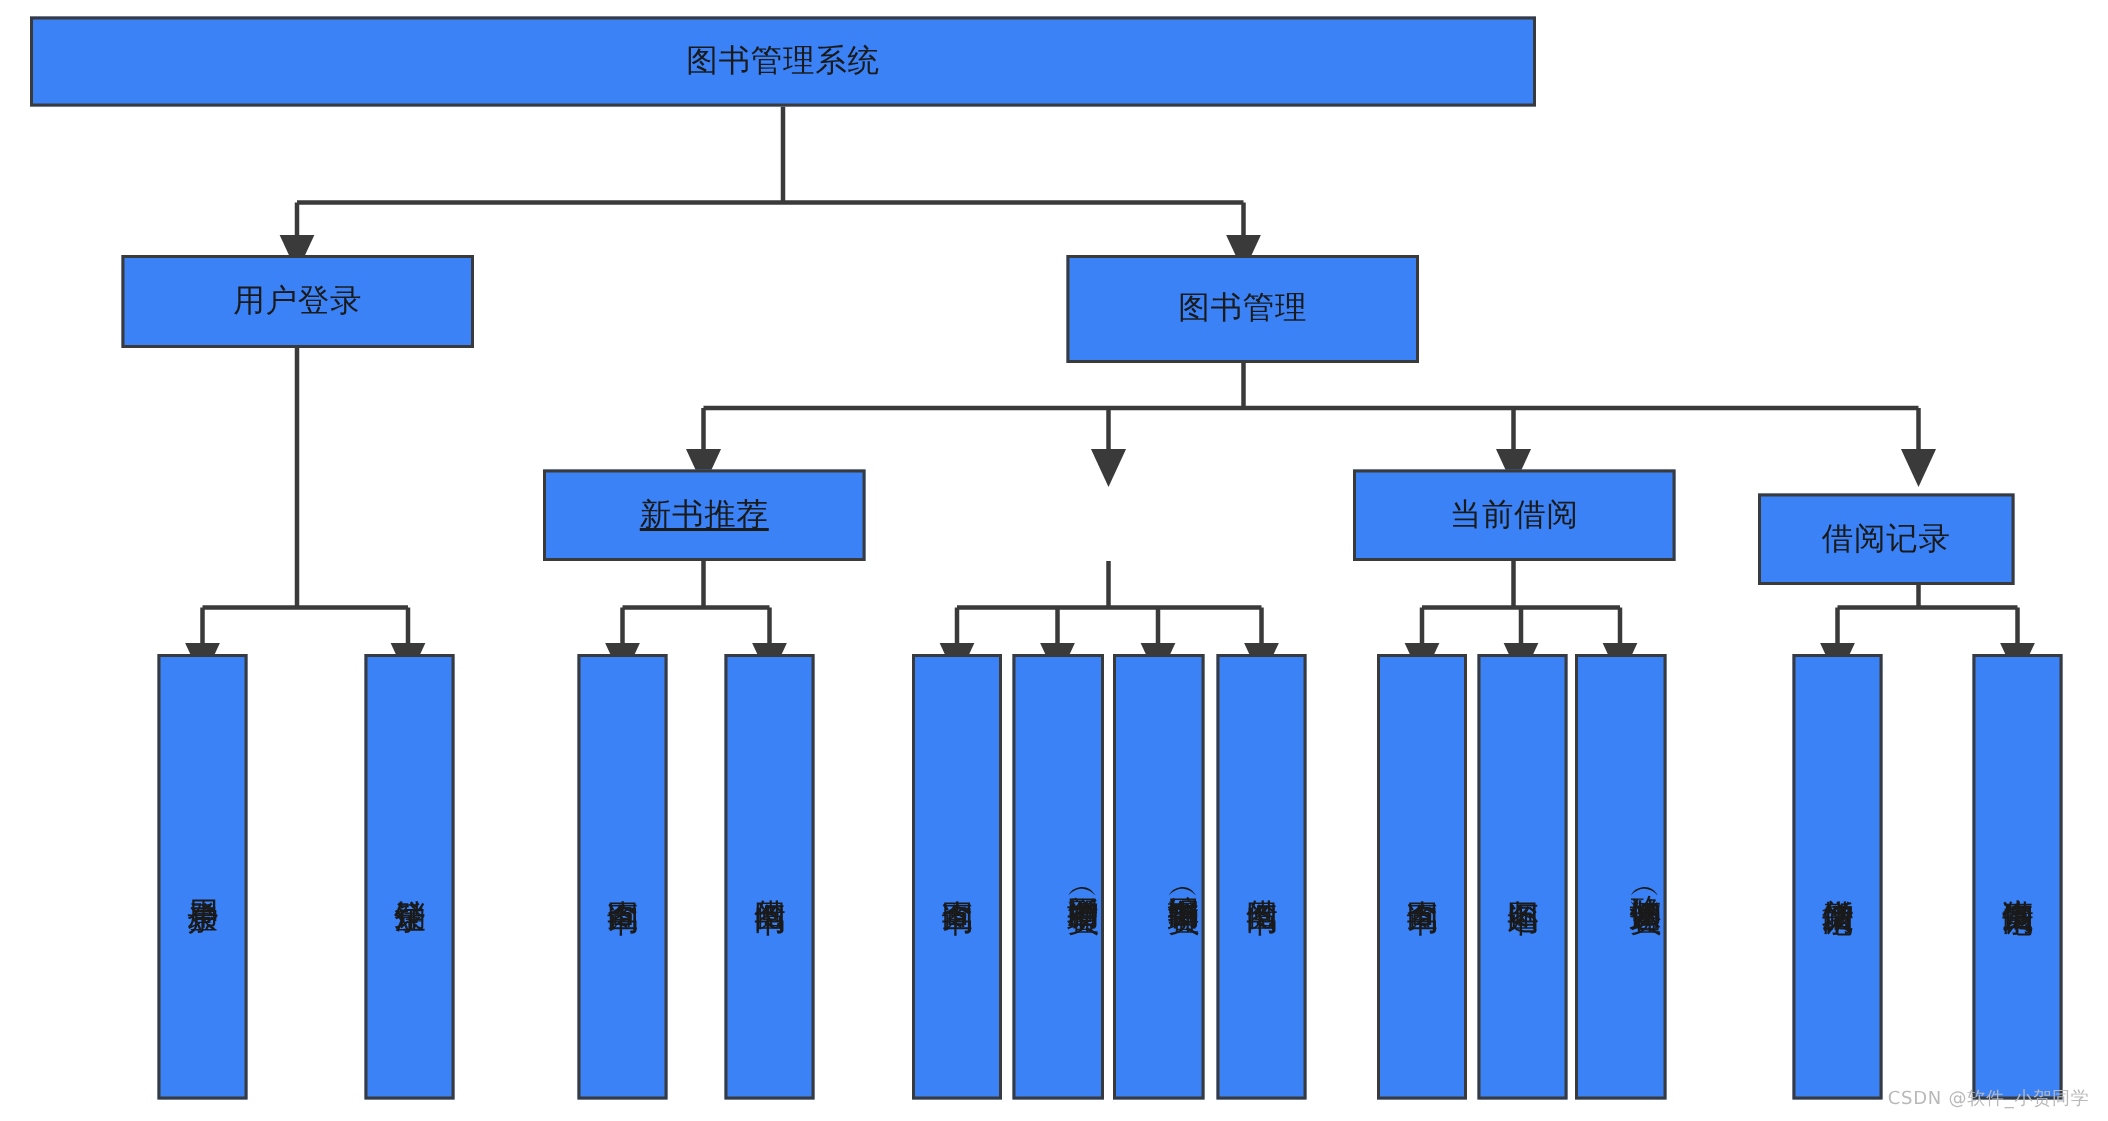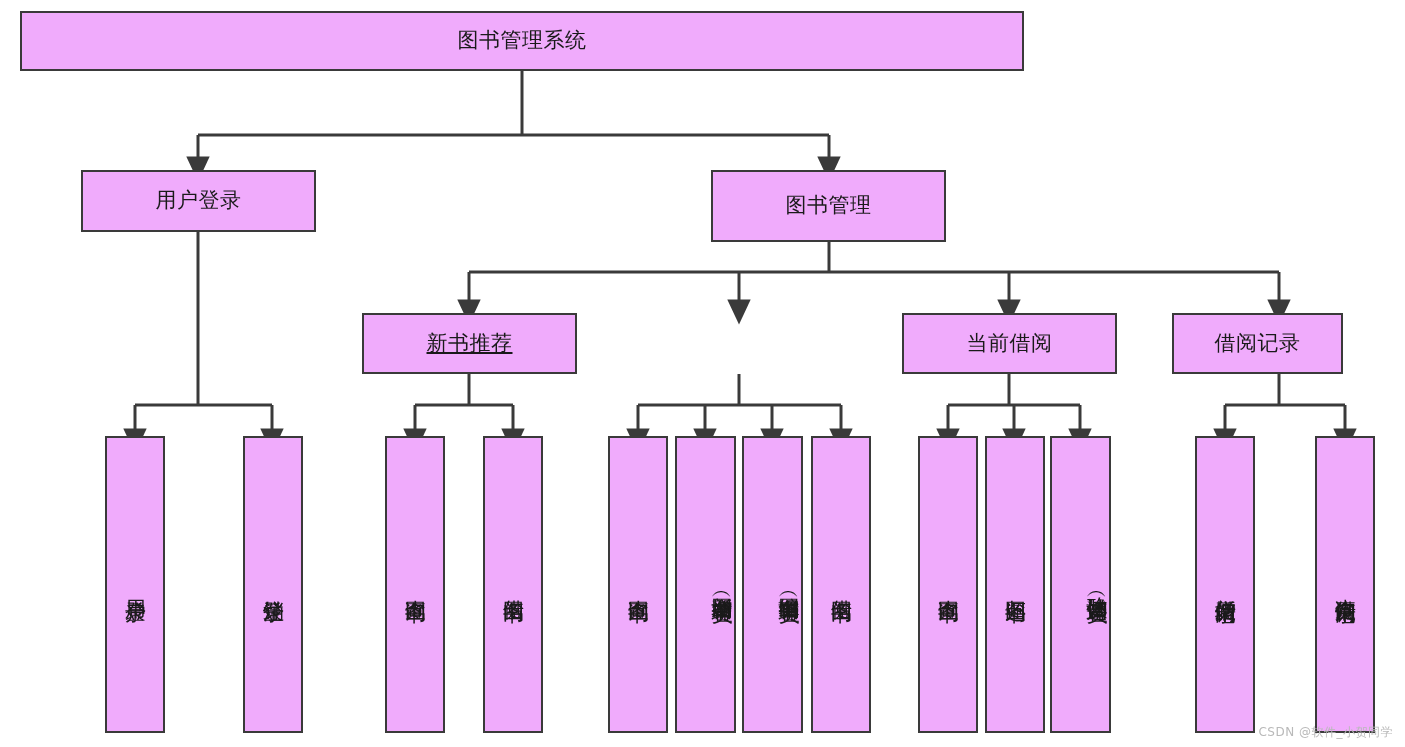--- a/index.html
+++ b/index.html
@@ -22,21 +22,21 @@
     left: 0;
     top: 0;
     width: 1405px;
     height: 747px;
     pointer-events: none;
   }
   .node {
     position: absolute;
     box-sizing: border-box;
     border: 2px solid #3a3a3a;
-    background: #f0abfc;
+    background: #3b82f6;
     display: flex;
     align-items: center;
     justify-content: center;
     color: #1a1a1a;
     z-index: 2;
   }
   .node-h {
     font-size: 21px;
     line-height: 1.2;
     letter-spacing: 0.5px;
@@ -126,21 +126,21 @@
     </g>
   </svg>
 
   <div class="node node-h node-root" style="left:20px; top:11px; width:1004px; height:60px;">图书管理系统</div>
 
   <div class="node node-h" style="left:81px; top:170px; width:235px; height:62px;">用户登录</div>
   <div class="node node-h" style="left:711px; top:170px; width:235px; height:72px;">图书管理</div>
 
   <div class="node node-h" style="left:362px; top:313px; width:215px; height:61px;text-decoration:underline;">新书推荐</div>
   <div class="node node-h" style="left:902px; top:313px; width:215px; height:61px;">当前借阅</div>
-  <div class="node node-h" style="left:1172px; top:313px; width:171px; height:61px;">借阅记录</div>
+  <div class="node node-h" style="left:1172px; top:329px; width:171px; height:61px;">借阅记录</div>
 
   <div class="node node-v center-text" style="left:105px; top:436px; width:60px; height:297px;">用户登录</div>
   <div class="node node-v center-text" style="left:243px; top:436px; width:60px; height:297px;">注销登录</div>
 
   <div class="node node-v center-text" style="left:385px; top:436px; width:60px; height:297px;">查询图书</div>
   <div class="node node-v center-text" style="left:483px; top:436px; width:60px; height:297px;">借阅图书</div>
 
   <div class="node node-v center-text" style="left:608px; top:436px; width:60px; height:297px;">查询图书</div>
   <div class="node node-v" style="left:675px; top:436px; width:61px; height:297px;">新增图书（管理员）</div>
   <div class="node node-v" style="left:742px; top:436px; width:61px; height:297px;">编辑图书（管理员）</div>

